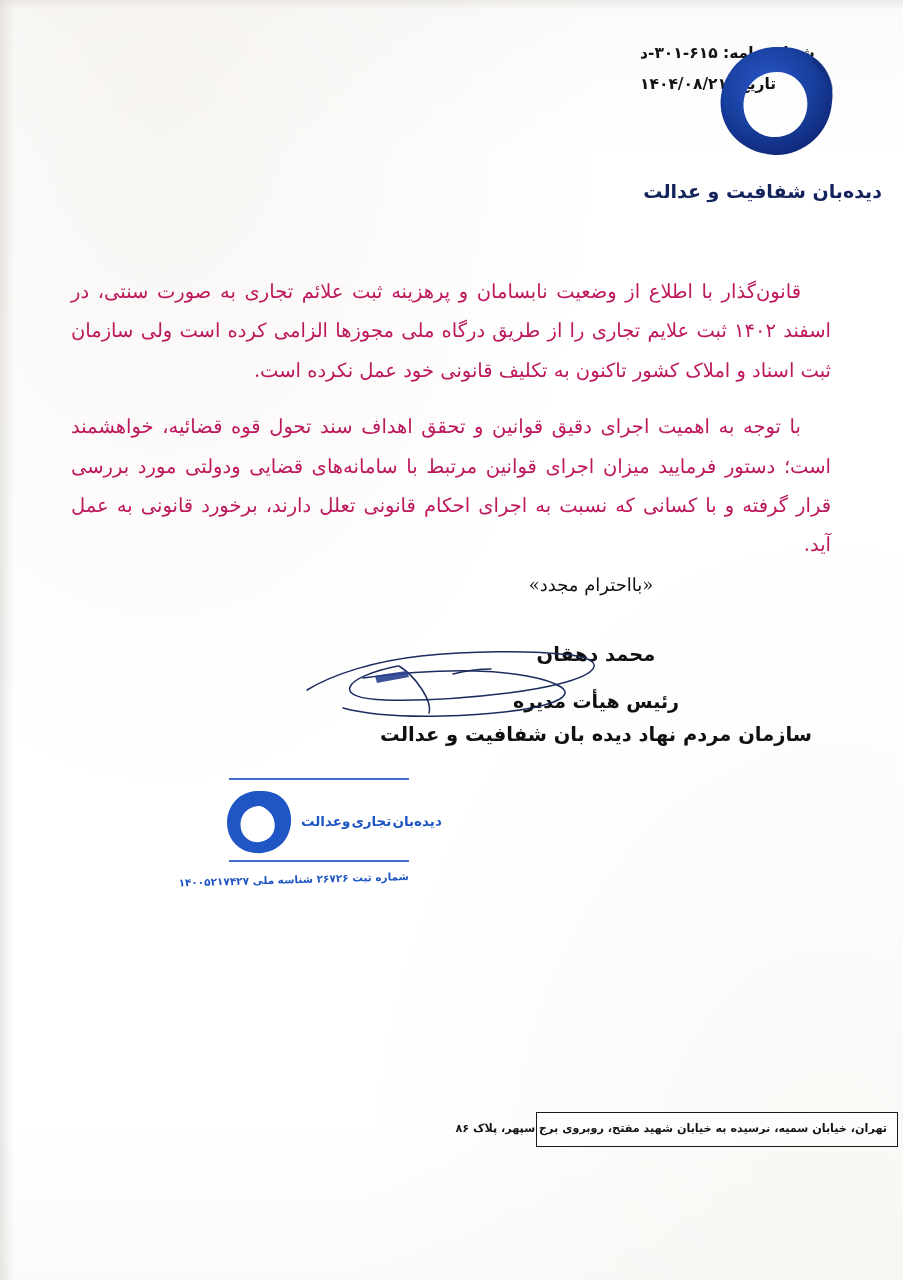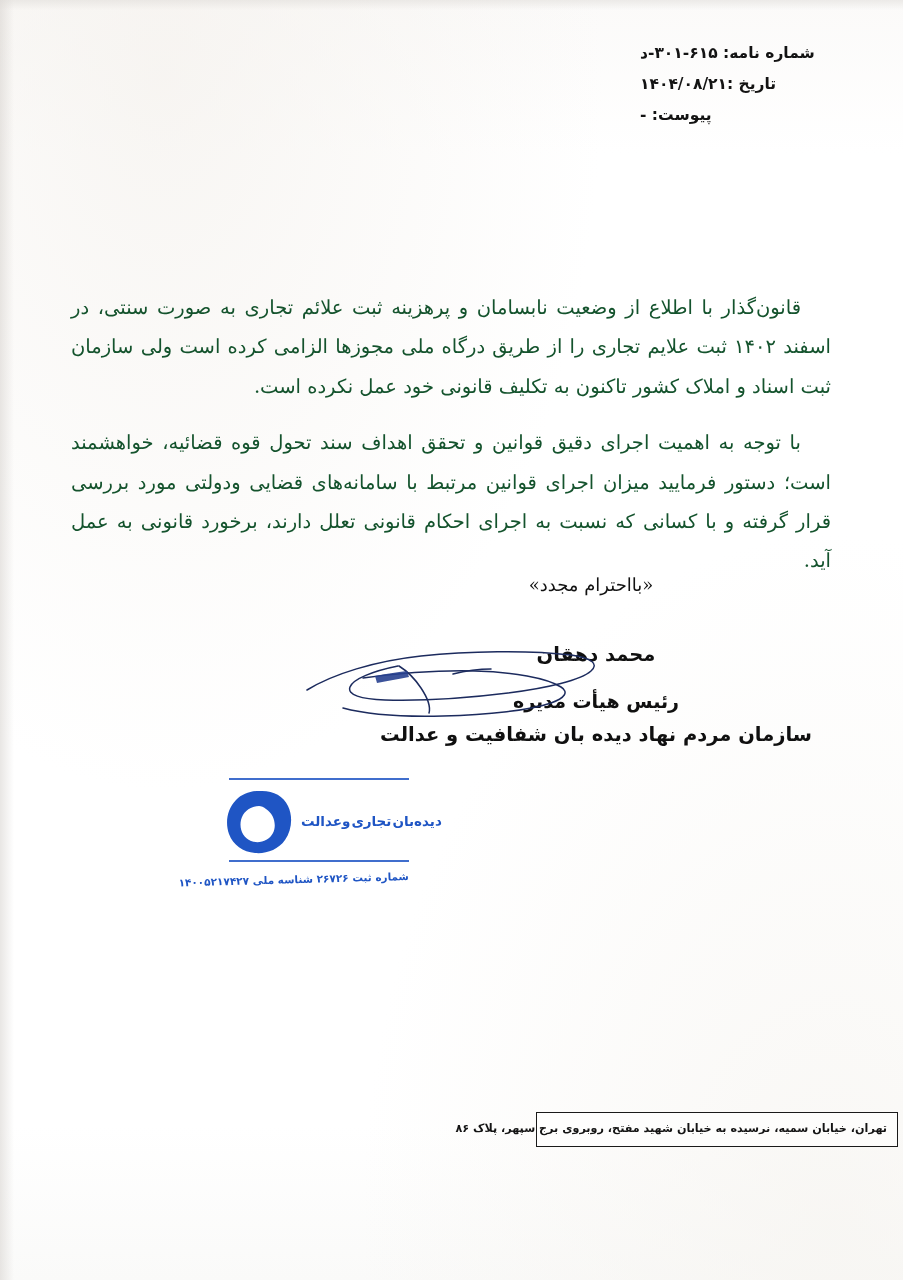--- a/index.html
+++ b/index.html
@@ -87,22 +87,22 @@
     top: 272px;
     right: 72px;
     width: 760px;
     direction: rtl;
     text-align: justify;
     text-align-last: right;
   }
   .para {
     font-size: 19.5px;
     line-height: 2.02;
-    color: #14532d;
-    margin: 16px 0 17px 0;
+    color: #be185d;
+    margin: 0 0 17px 0;
     text-indent: 30px;
     font-family: "DejaVu Serif", "Liberation Serif", serif;
   }
 
   
   .closing {
     position: absolute;
     top: 574px;
     right: 72px;
     width: 470px;
@@ -243,23 +243,58 @@
 <body>
 
 <div class="page">
   <div class="paper-texture"></div>
   <div class="scan-edge-left"></div>
   <div class="scan-edge-top"></div>
 
   <div class="header-meta">
     <div>شماره نامه: ۶۱۵-۳۰۱-د</div>
     <div>تاریخ :۱۴۰۴/۰۸/۲۱</div>
-    <div>پیوست: -</div>
-  </div>
-
+  </div>
+
+  <div class="brand">
+    <div class="brand-mark">
+      <svg viewBox="0 0 124 118" xmlns="http://www.w3.org/2000/svg">
+        <defs>
+          <radialGradient id="ringGrad" cx="42%" cy="36%" r="72%">
+            <stop offset="0%" stop-color="#2a56c8"></stop>
+            <stop offset="55%" stop-color="#18409f"></stop>
+            <stop offset="100%" stop-color="#0e2470"></stop>
+          </radialGradient>
+        </defs>
+        <path fill="url(#ringGrad)" d="
+          M62 3
+          C 80 2, 96 8, 106 20
+          C 115 30, 119 44, 117 58
+          C 116 72, 110 86, 99 96
+          C 88 106, 73 112, 59 111
+          C 44 110, 29 104, 19 93
+          C 9 82, 4 67, 6 52
+          C 8 36, 17 21, 31 12
+          C 40 6, 51 3, 62 3
+          Z
+          M62 28
+          C 47 28, 34 37, 30 51
+          C 26 64, 30 79, 41 87
+          C 52 95, 68 95, 79 87
+          C 90 79, 95 64, 91 50
+          C 87 36, 75 28, 62 28
+          Z"></path>
+        <path fill="#0f2a7a" opacity="0.55" d="
+          M100 14 C 110 21, 117 33, 118 47 C 113 36, 106 25, 97 18 Z"></path>
+        <path fill="#13369a" opacity="0.5" d="
+          M18 92 C 10 82, 5 69, 6 56 C 10 69, 16 82, 25 91 Z"></path>
+      </svg>
+    </div>
+    <div class="brand-name">دیده‌بان شفافیت و عدالت</div>
+  </div>
 
   <div class="body-copy">
     <p class="para">قانون‌گذار با اطلاع از وضعیت نابسامان و پرهزینه ثبت علائم تجاری به صورت سنتی، در اسفند ۱۴۰۲ ثبت علایم تجاری را از طریق درگاه ملی مجوزها الزامی کرده است ولی سازمان ثبت اسناد و املاک کشور تاکنون به تکلیف قانونی خود عمل نکرده است.</p>
     <p class="para">با توجه به اهمیت اجرای دقیق قوانین و تحقق اهداف سند تحول قوه قضائیه، خواهشمند است؛ دستور فرمایید میزان اجرای قوانین مرتبط با سامانه‌های قضایی ودولتی مورد بررسی قرار گرفته و با کسانی که نسبت به اجرای احکام قانونی تعلل دارند، برخورد قانونی به عمل آید.</p>
   </div>
 
   <div class="closing">
     <div class="regards">«بااحترام مجدد»</div>
     <div class="signer">
       <div class="signer-name">محمد دهقان</div>

